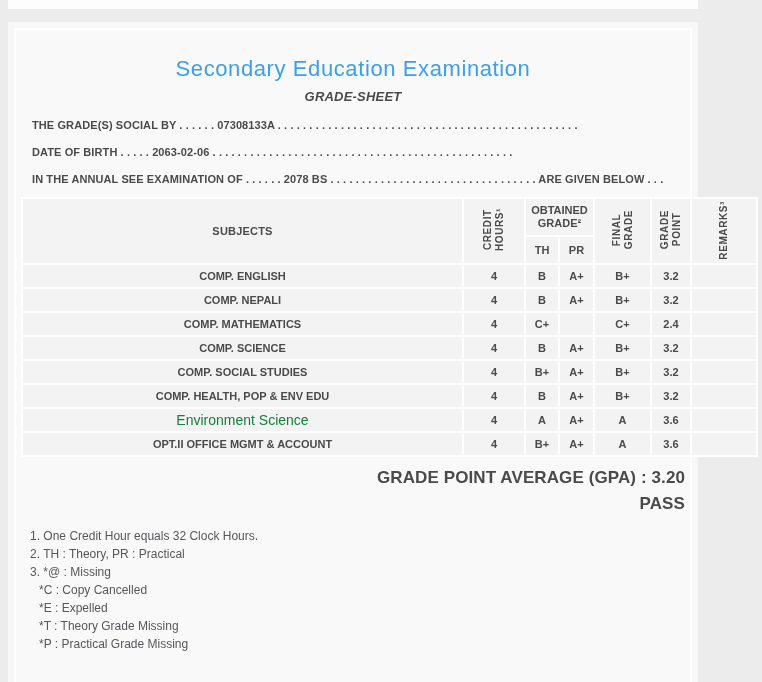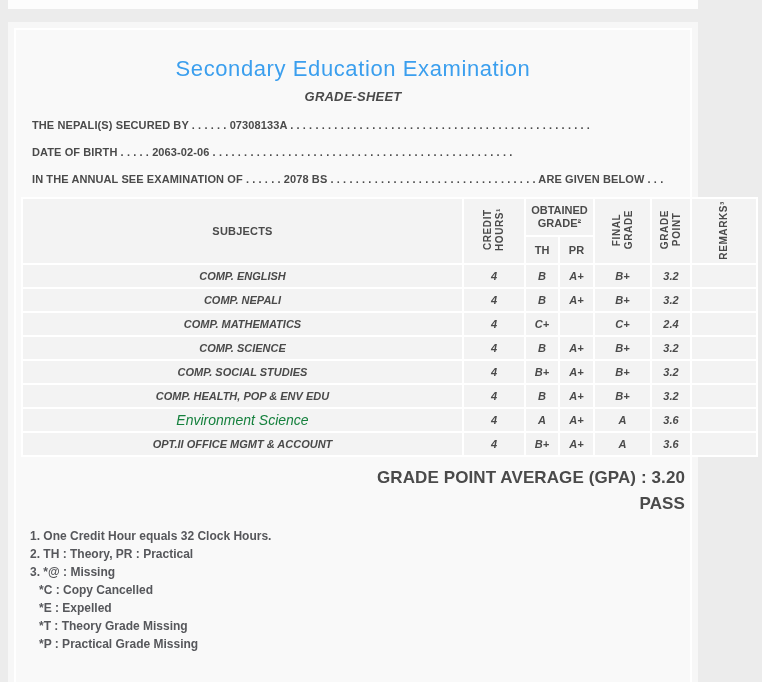--- a/index.html
+++ b/index.html
@@ -52,54 +52,54 @@
     border: 2px solid #ffffff;
     background: #f3f3f3;
     color: #4a4a4a;
     font-size: 11px; font-weight: 700;
     padding: 0; text-align: center;
     overflow: hidden;
   }
   th.subjects-h { text-align: left; padding-left: 9px; letter-spacing: 0.2px; }
   tr.head-1 th { height: 36px; }
   tr.head-2 th { height: 26px; }
-  tbody td { height: 22px; font-style: italic; }
+  tbody td { height: 22px; }
   td.subject { text-align: left; padding-left: 9px; white-space: nowrap; }
   td.subject.mixed { font-weight: 400; font-size: 14px; color: #15803d; }
   .vert {
     display: inline-block;
     writing-mode: vertical-rl;
     transform: rotate(180deg);
     white-space: pre-line;
     font-size: 10px; line-height: 12px; letter-spacing: 0.6px;
   }
   th.obtained { white-space: pre-line; line-height: 13px; }
   .gpa, .result {
     text-align: right; padding-right: 5px;
     font-size: 17px; font-weight: 700; color: #4a4a4a;
     line-height: 26px; letter-spacing: 0.1px;
   }
   .gpa { margin-top: 8px; }
   .notes { margin-top: 10px; padding-left: 14px; color: #56575b; font-size: 12px; }
-  .note-line { line-height: 18px; white-space: nowrap; font-weight: bold; }
+  .note-line { line-height: 18px; white-space: nowrap; }
   .note-sub { padding-left: 9px; }
 </style>
 </head>
 <body>
 
 <div class="page">
   <div class="topbar"></div>
   <div class="panel">
     <div class="card">
 
       <h1 class="title" style="color: rgb(59, 159, 238);">Secondary Education Examination</h1>
       <h2 class="subtitle">GRADE-SHEET</h2>
 
       <div class="info">
-        <div class="info-line">THE NEPALI(S) SECURED BY . . . . . . 07308133A . . . . . . . . . . . . . . . . . . . . . . . . . . . . . . . . . . . . . . . . . . . . . . . .</div>
+        <div class="info-line">THE GRADE(S) SOCIAL BY . . . . . . 07308133A . . . . . . . . . . . . . . . . . . . . . . . . . . . . . . . . . . . . . . . . . . . . . . . .</div>
         <div class="info-line">DATE OF BIRTH . . . . . 2063-02-06 . . . . . . . . . . . . . . . . . . . . . . . . . . . . . . . . . . . . . . . . . . . . . . . .</div>
         <div class="info-line">IN THE ANNUAL SEE EXAMINATION OF . . . . . . 2078 BS . . . . . . . . . . . . . . . . . . . . . . . . . . . . . . . . . ARE GIVEN BELOW . . .</div>
       </div>
 
       <table class="grades">
         <colgroup>
           <col style="width:441px">
           <col style="width:62px">
           <col style="width:34px">
           <col style="width:35px">

